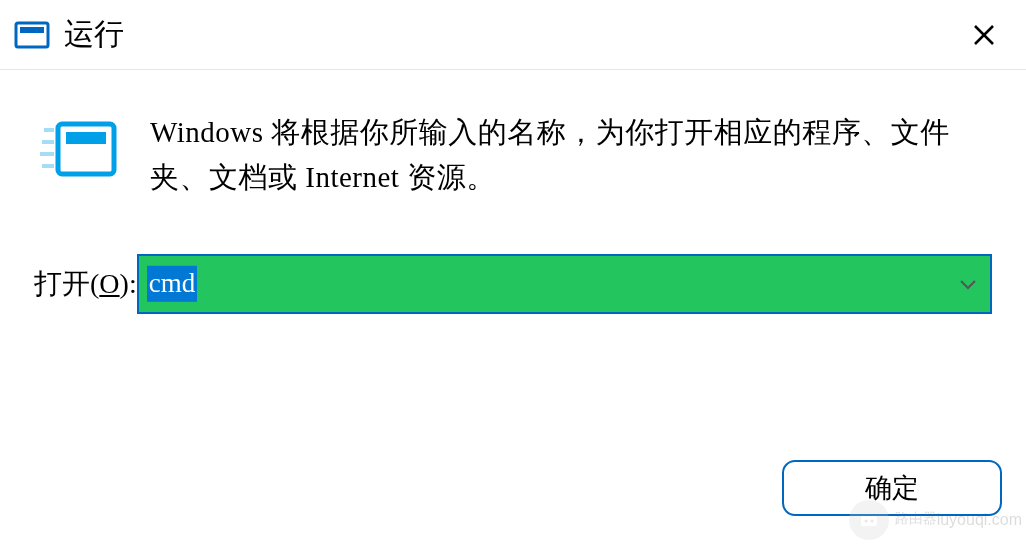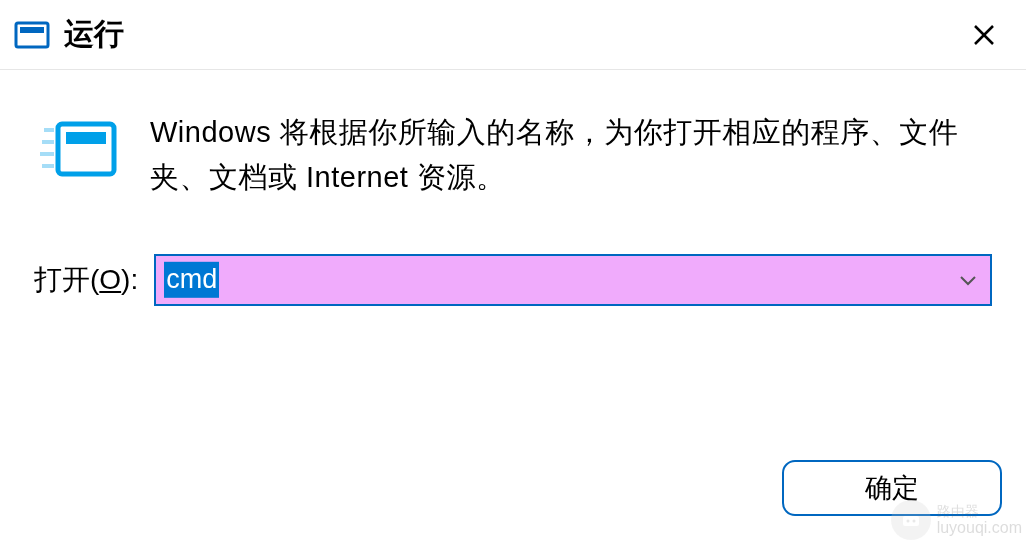--- a/index.html
+++ b/index.html
@@ -15,21 +15,20 @@
       overflow: hidden;
       position: relative;
     }
     .titlebar {
       display: flex;
       align-items: center;
       justify-content: space-between;
       height: 70px;
       padding: 0 12px 0 14px;
       border-bottom: 1px solid #e6e6e6;
-      font-weight: bold;
     }
     .titlebar-left {
       display: flex;
       align-items: center;
       gap: 14px;
     }
     .title-icon {
       display: inline-flex;
       align-items: center;
       justify-content: center;
@@ -45,20 +44,21 @@
       align-items: center;
       justify-content: center;
       cursor: pointer;
       font-size: 30px;
       color: #000;
       background: transparent;
       border: none;
     }
     .content {
       padding: 40px 34px 0 34px;
+      font-family: Liberation Serif, serif;
     }
     .info-row {
       display: flex;
       align-items: flex-start;
       gap: 30px;
       margin-bottom: 54px;
     }
     .run-icon-large {
       flex-shrink: 0;
       margin-top: 8px;
@@ -66,39 +66,38 @@
     }
     .description {
       font-size: 29px;
       line-height: 1.55;
       color: #000;
       letter-spacing: 0.5px;
     }
     .input-row {
       display: flex;
       align-items: center;
-      gap: 16px;
       margin-bottom: 20px;
     }
     .open-label {
       font-size: 28px;
       color: #000;
       white-space: nowrap;
     }
     .open-label u {
       text-decoration: underline;
     }
     .combo-wrapper {
       flex: 1;
       position: relative;
       display: flex;
       align-items: center;
       border: 2px solid #0067c0;
-      height: 52px;
-      background: #f0abfc;
+      height: 60px;
+      background: #22c55e;
     }
     .combo-input {
       flex: 1;
       border: none;
       outline: none;
       padding: 0 10px;
       font-size: 26px;
       font-family: inherit;
       background: transparent;
       height: 100%;
@@ -162,21 +161,21 @@
       width: 40px;
       height: 40px;
       border-radius: 50%;
       background: #ccc;
       display: flex;
       align-items: center;
       justify-content: center;
     }
     .wm-text {
       display: flex;
-      flex-direction: column;
+      flex-direction: row;
       font-size: 14px;
       color: #666;
       line-height: 1.1;
     }
   </style>
 </head>
 <body>
 
 <div class="titlebar">
   <div class="titlebar-left">

